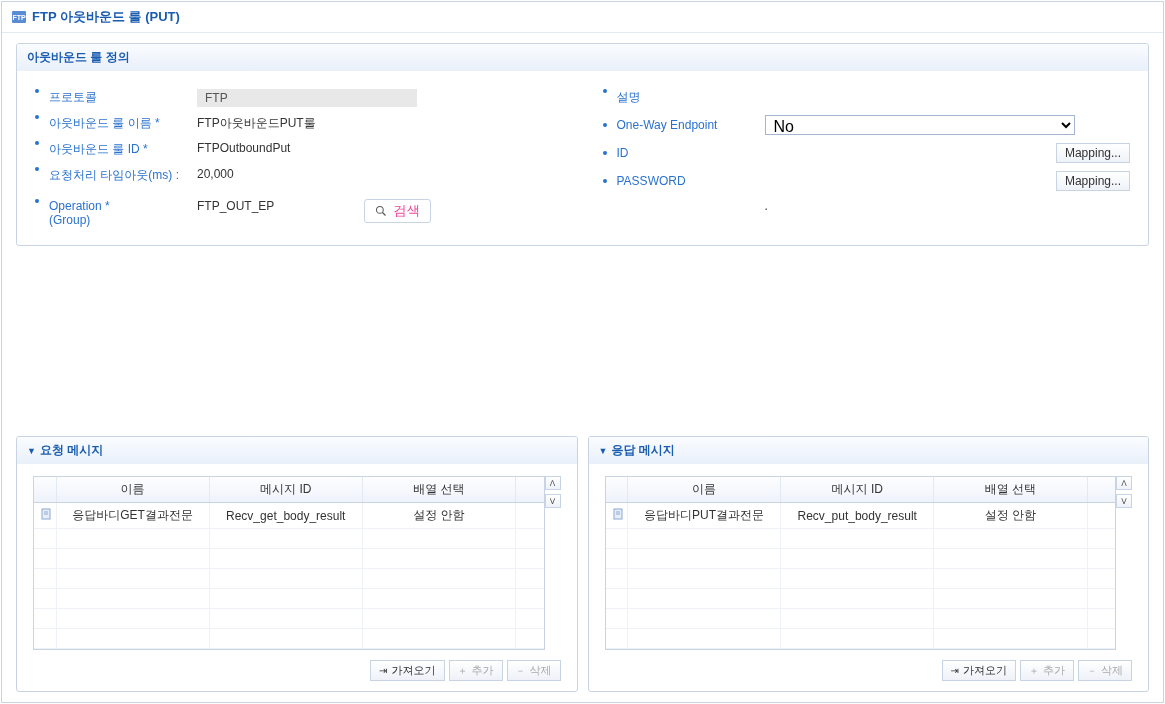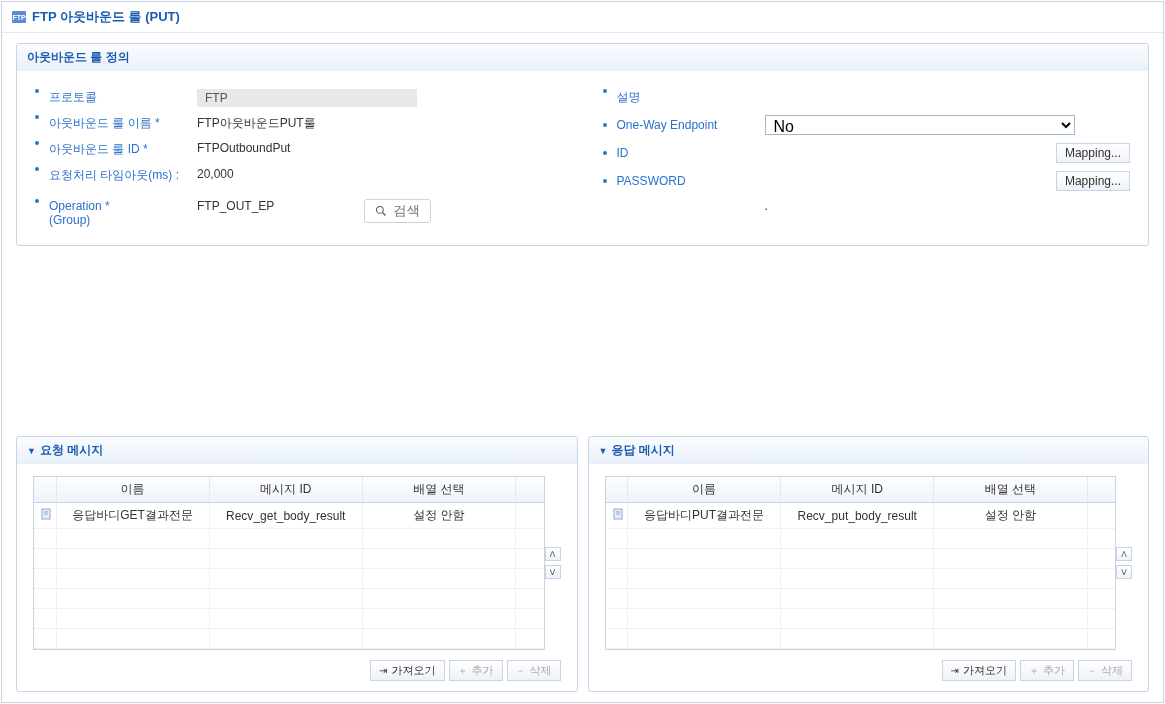--- a/index.html
+++ b/index.html
@@ -92,21 +92,21 @@
 .search-btn {
   margin-left: 90px;
   border:1px solid #c8d4e3;
   background:#fff;
   border-radius:3px;
   padding:2px 10px;
   display:inline-flex;
   align-items:center;
   gap:6px;
   cursor:pointer;
-  color:#737373;
+  color:#ec4899;
 }
 .search-btn svg { width:12px; height:12px; }
 .select-like {
   border:1px solid #a3b6cf;
   background:#fff;
   padding:1px 4px;
   width:310px;
   height:20px;
   font-size:16px;
 }
@@ -137,21 +137,21 @@
   flex-direction:column;
 }
 .msg-body {
   padding:12px 16px 10px 16px;
   display:flex;
   flex-direction:column;
   flex:1;
 }
 .grid-area {
   display:flex;
-  align-items:center;
+  align-items:flex-start;
 }
 .grid {
   border:1px solid #c8d4e3;
   flex:1;
 }
 .grid table {
   width:100%;
   border-collapse:collapse;
   table-layout:fixed;
 }

